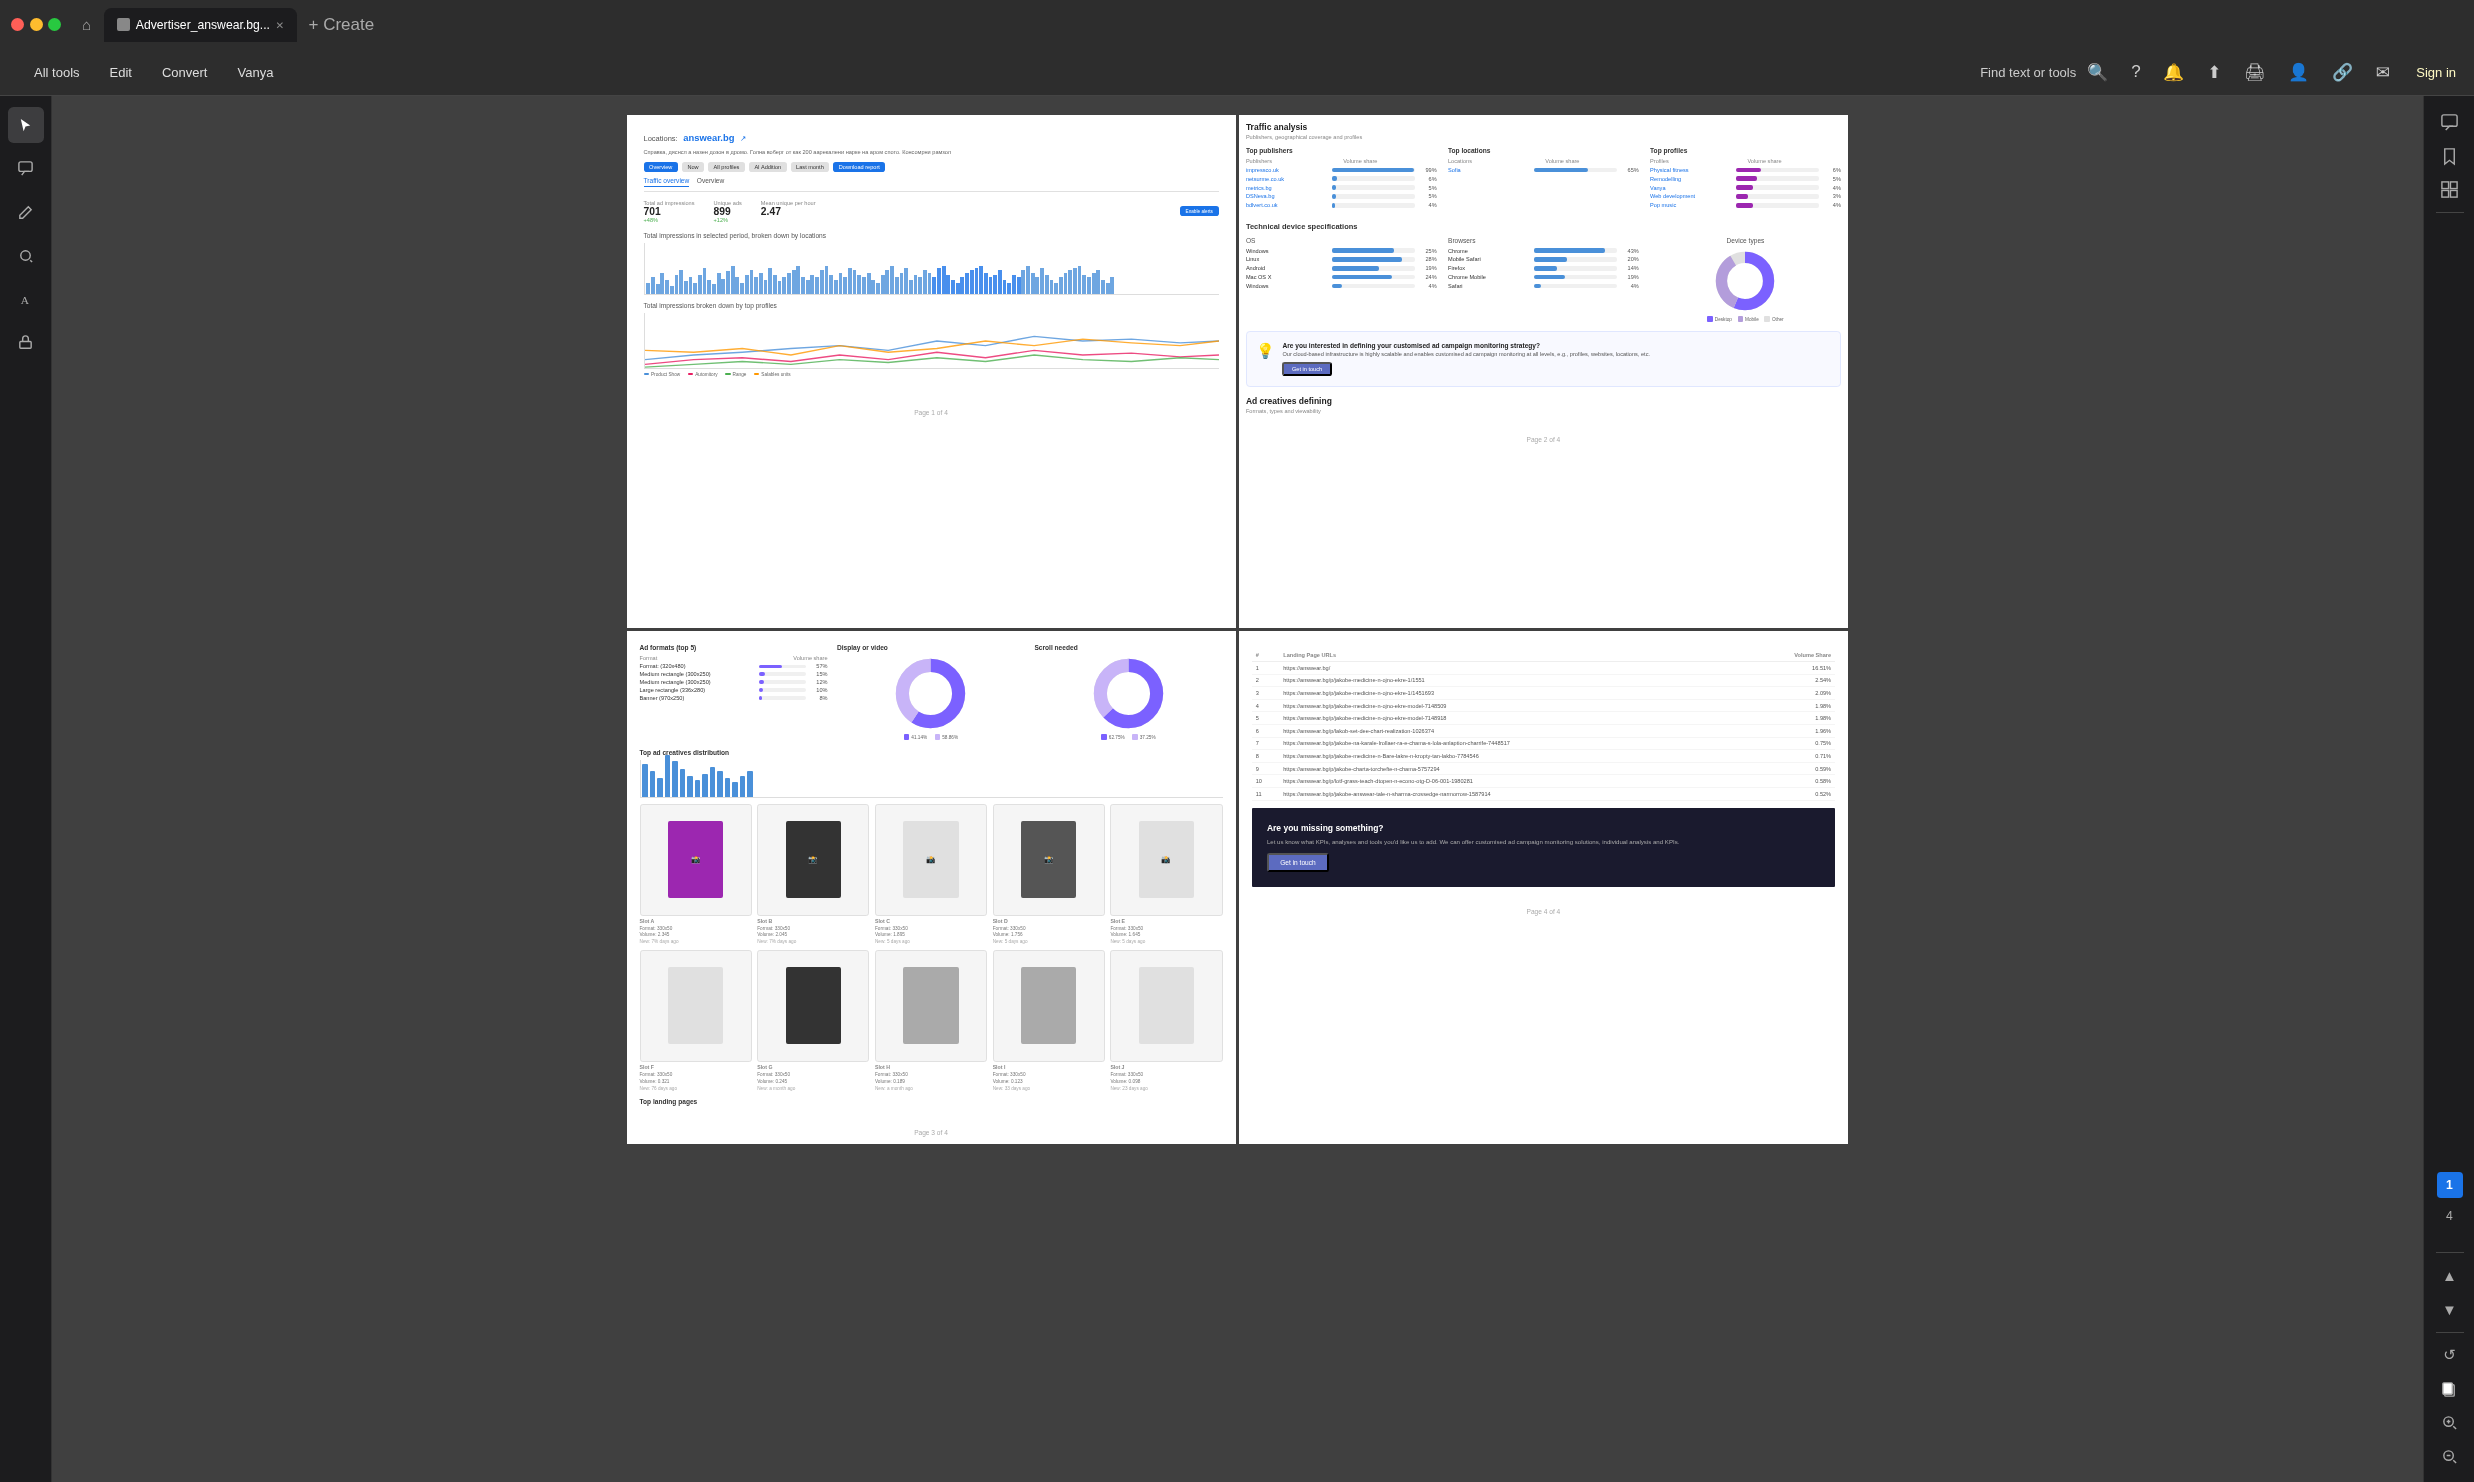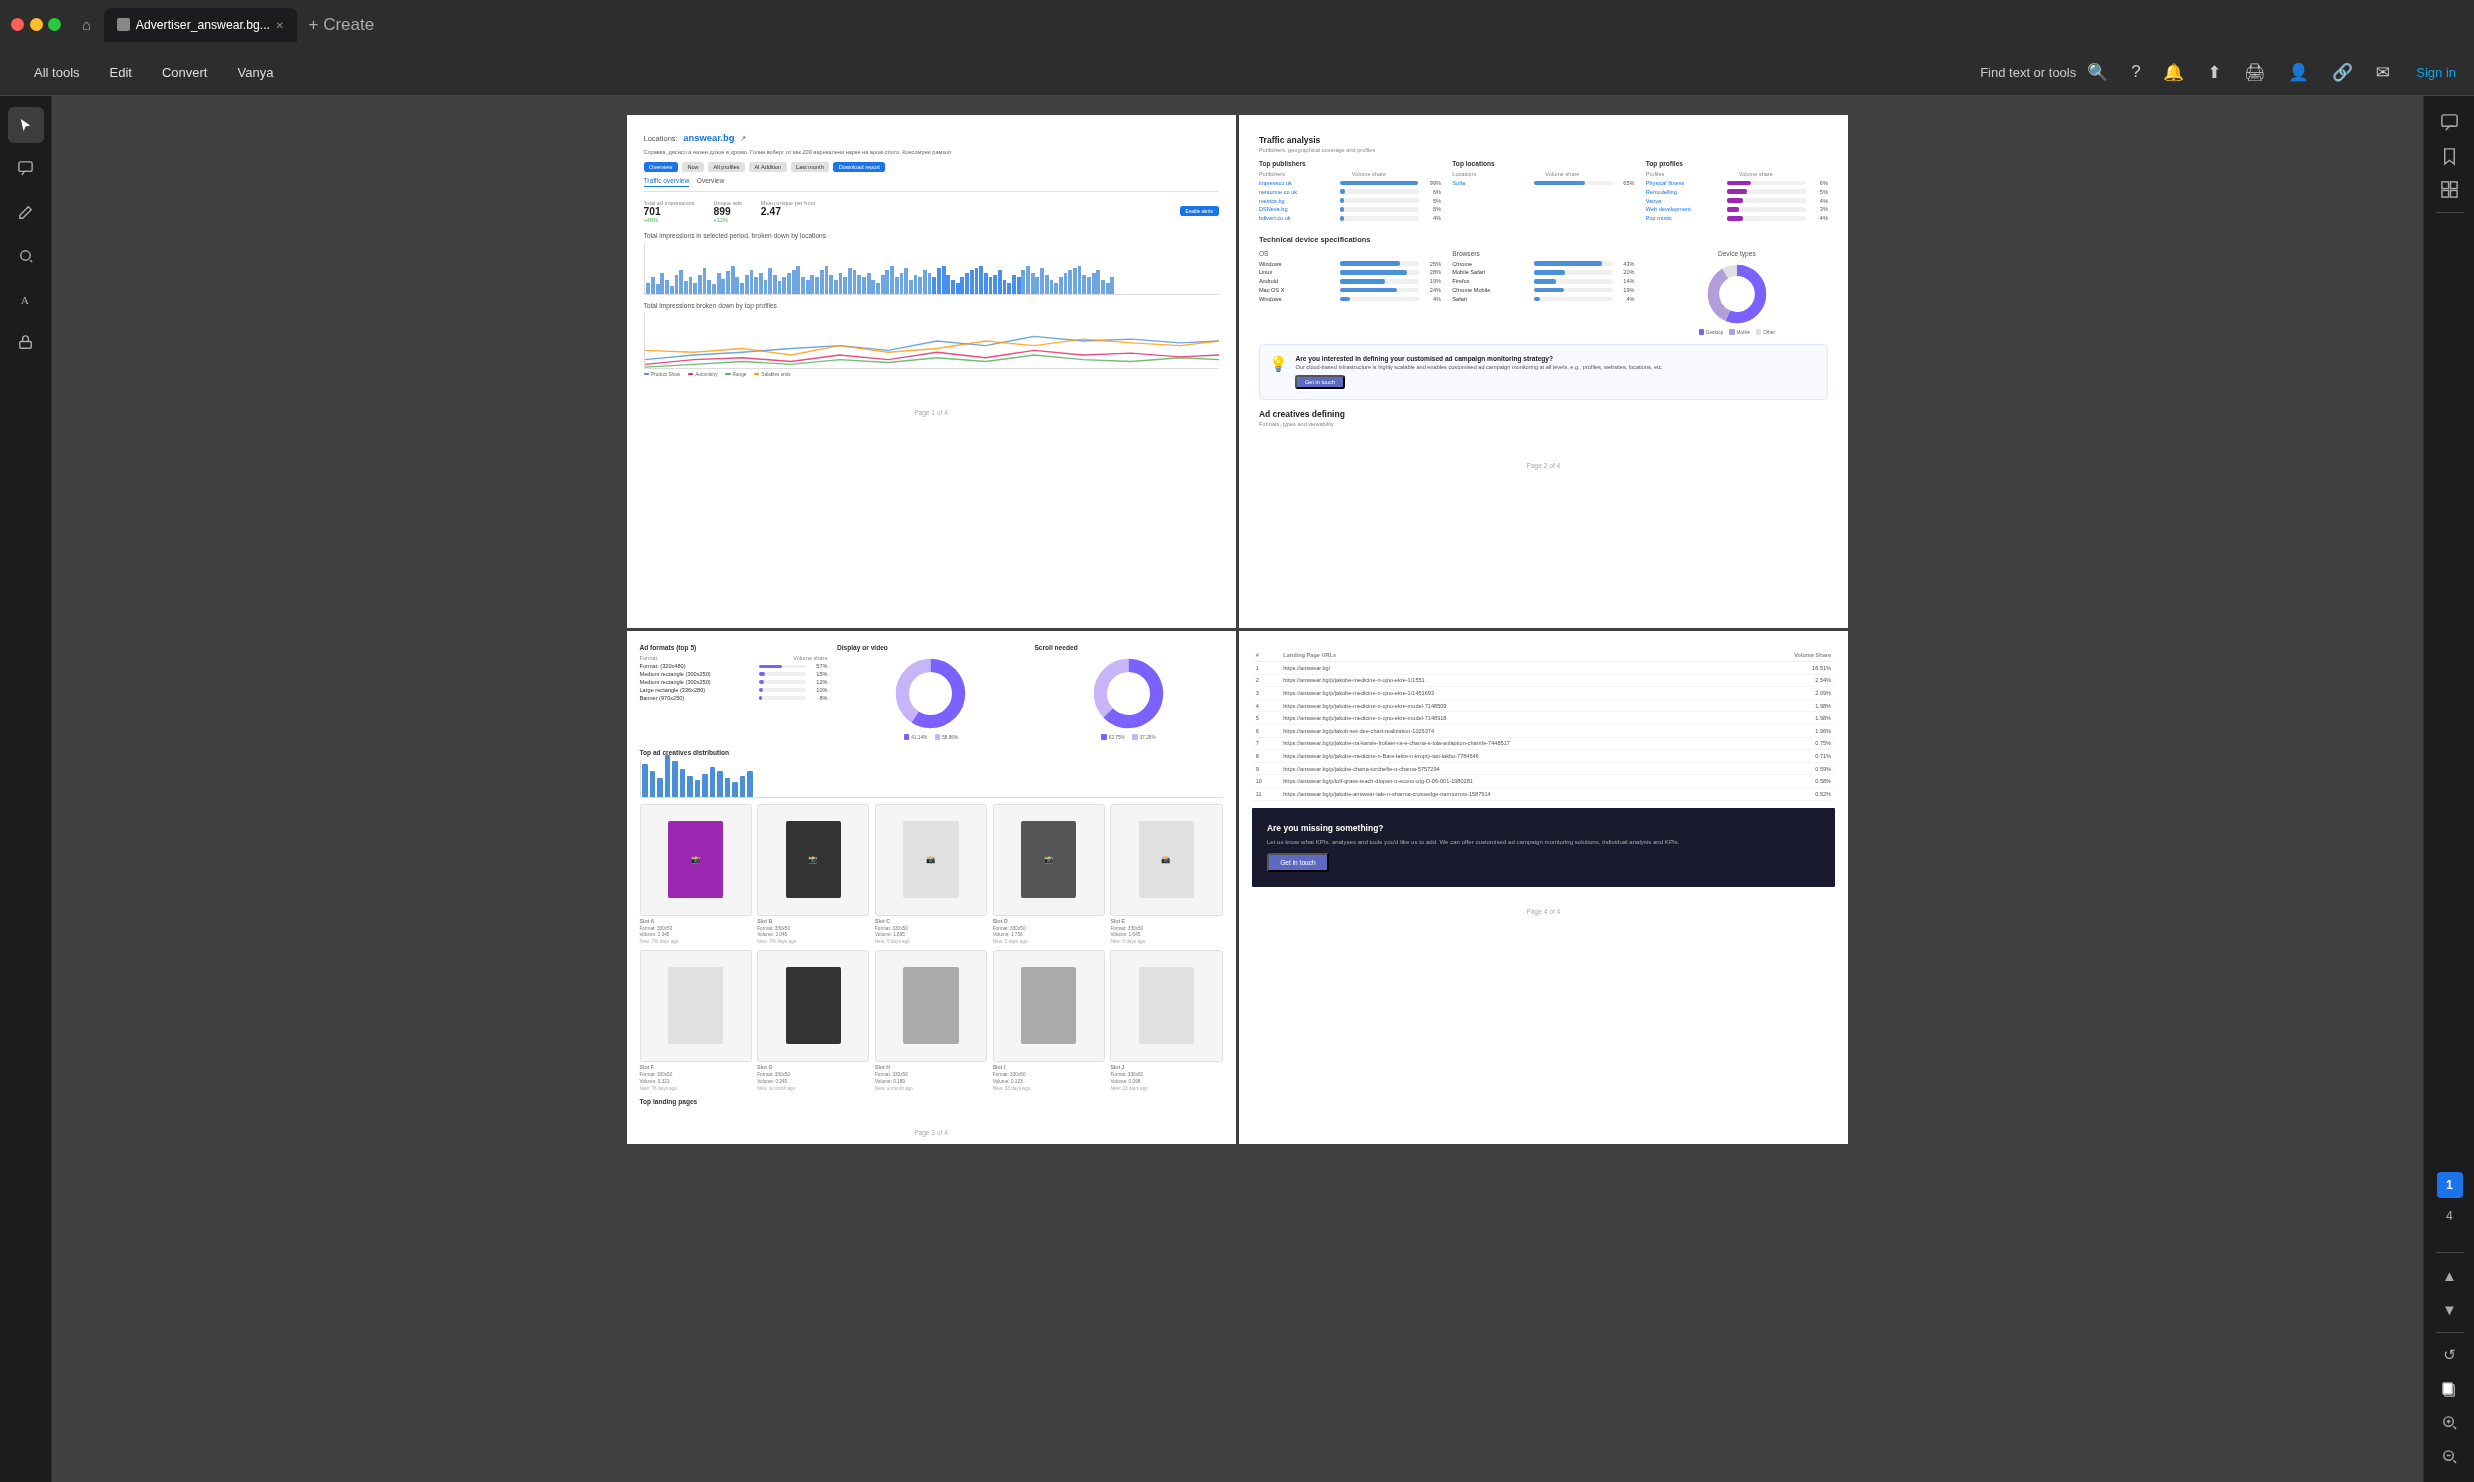--- a/index.html
+++ b/index.html
@@ -247,21 +247,21 @@
       position: relative;
       overflow: hidden;
     }
 
     .chart-legend { display: flex; gap: 7.5px; margin-top: 2.8px; flex-wrap: wrap; }
     .legend-item { display: flex; align-items: center; gap: 1.9px; font-size: 4.7px; color: #666; }
     .legend-dot { width: 5.6px; height: 1.9px; border-radius: 0.9px; }
 
     
     .page2-content {
-      padding: 20px;
+      padding: 7px;
       font-size: 6.6px;
       color: #333;
     }
     .section-title { font-size: 8.5px; font-weight: 600; color: #222; margin-bottom: 1.9px; }
     .section-subtitle { font-size: 5.6px; color: #888; margin-bottom: 7.5px; }
 
     .traffic-grid { display: grid; grid-template-columns: 1fr 1fr 1fr; gap: 11.3px; margin-bottom: 11.3px; }
     .traffic-col-title { font-size: 6.6px; font-weight: 600; color: #333; margin-bottom: 3.8px; }
     .traffic-row { display: flex; align-items: center; margin-bottom: 2.8px; gap: 2.8px; }
     .traffic-name { font-size: 5.6px; color: #1a73e8; flex: 1; min-width: 56px; }
@@ -446,21 +446,21 @@
       <span style="color:#ccc;font-size:13px;">Find text or tools</span>
       <span class="toolbar-icon">🔍</span>
     </div>
     <span class="toolbar-icon">?</span>
     <span class="toolbar-icon">🔔</span>
     <span class="toolbar-icon">⬆</span>
     <span class="toolbar-icon">🖨</span>
     <span class="toolbar-icon">👤</span>
     <span class="toolbar-icon">🔗</span>
     <span class="toolbar-icon">✉</span>
-    <span style="color:#0ea5e9;font-size:13px;font-weight:500;margin-left:7.5px;">Sign in</span>
+    <span style="color:#fef9c3;font-size:13px;font-weight:500;margin-left:7.5px;">Sign in</span>
   </div>
 </div>
 
 <div class="main-layout">
 
   <div class="left-sidebar">
     <div class="sidebar-icon active">
       <svg width="17" height="17" viewBox="0 0 18 18" fill="currentColor">
           <path d="M4 2l10 7-5 1-2 5z"></path>
         </svg>

